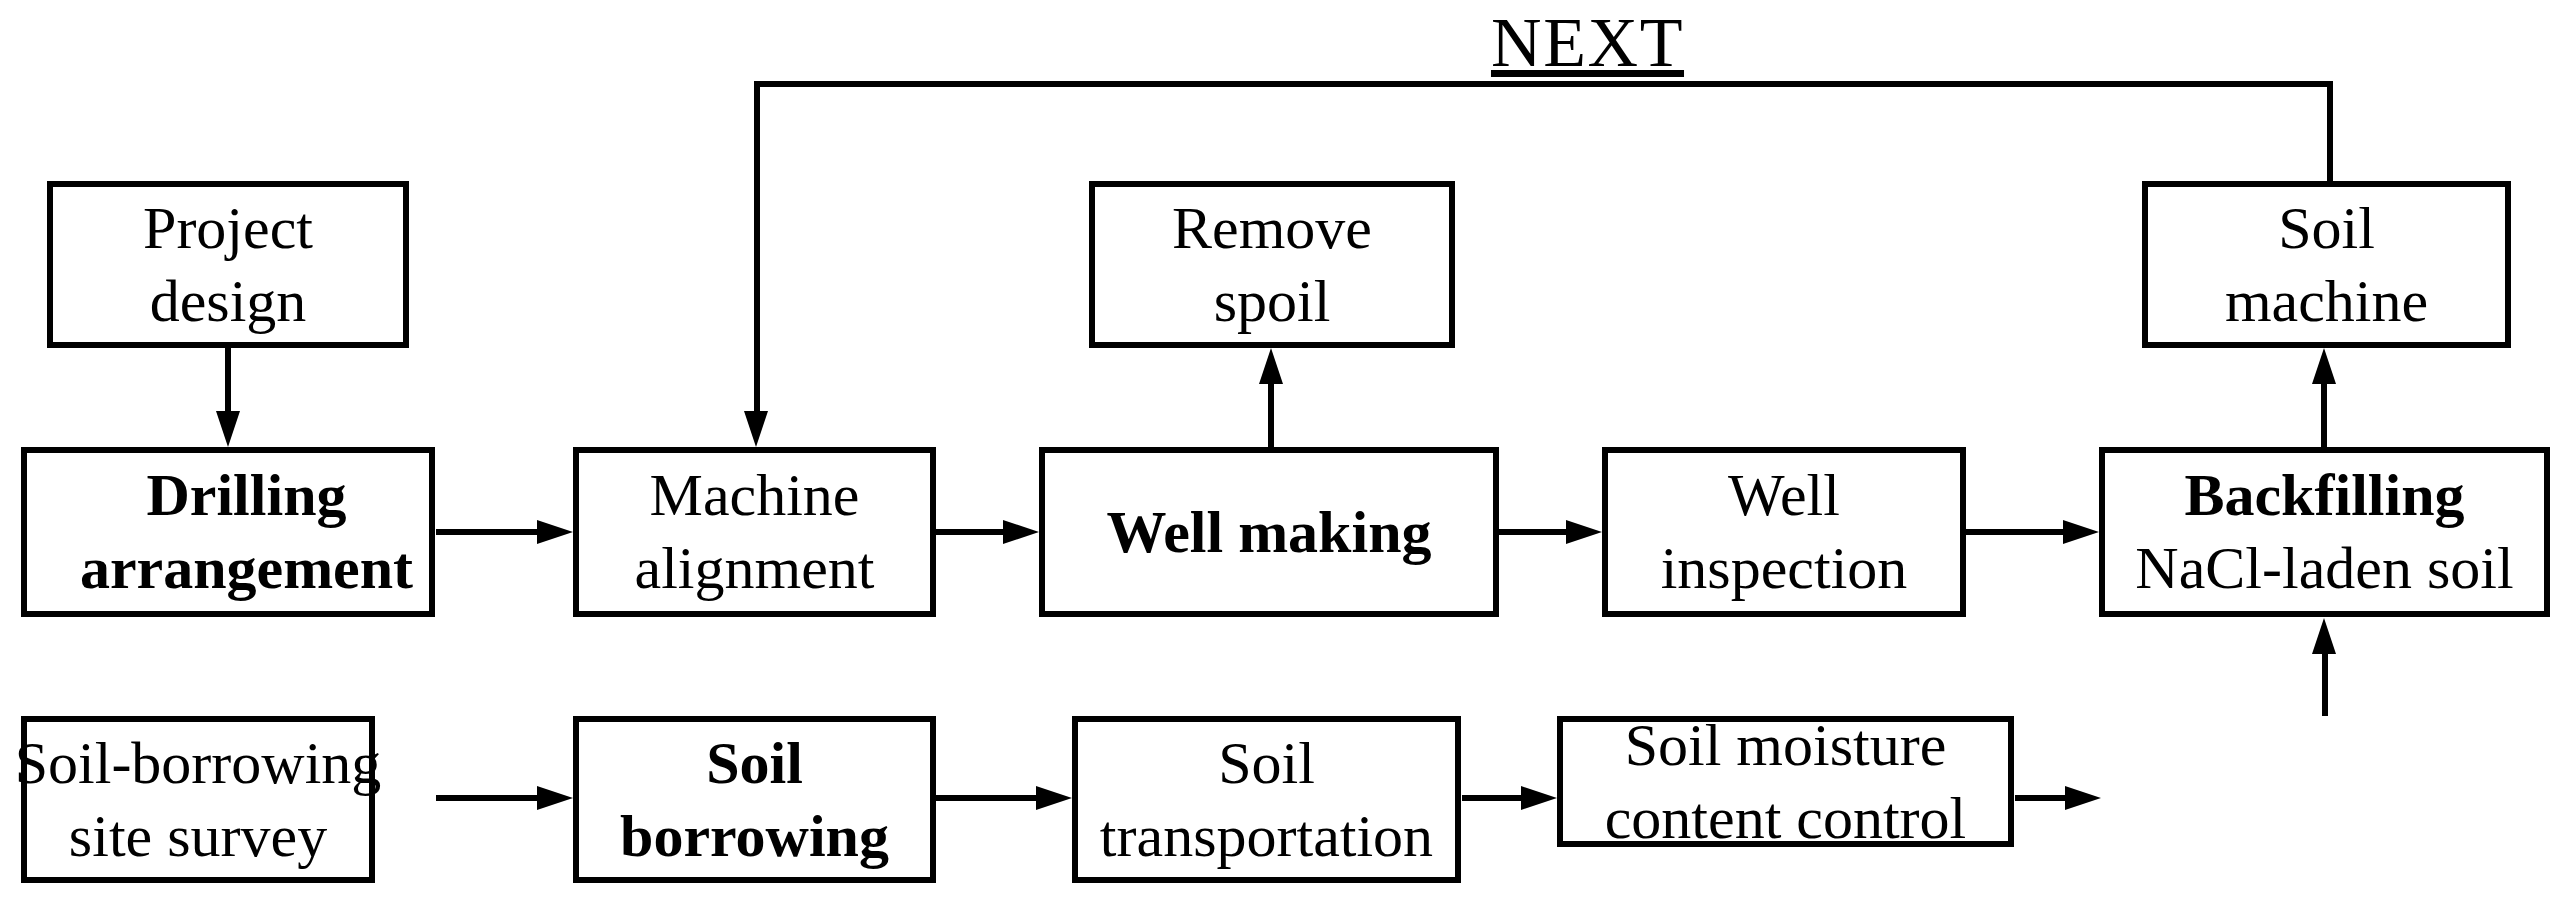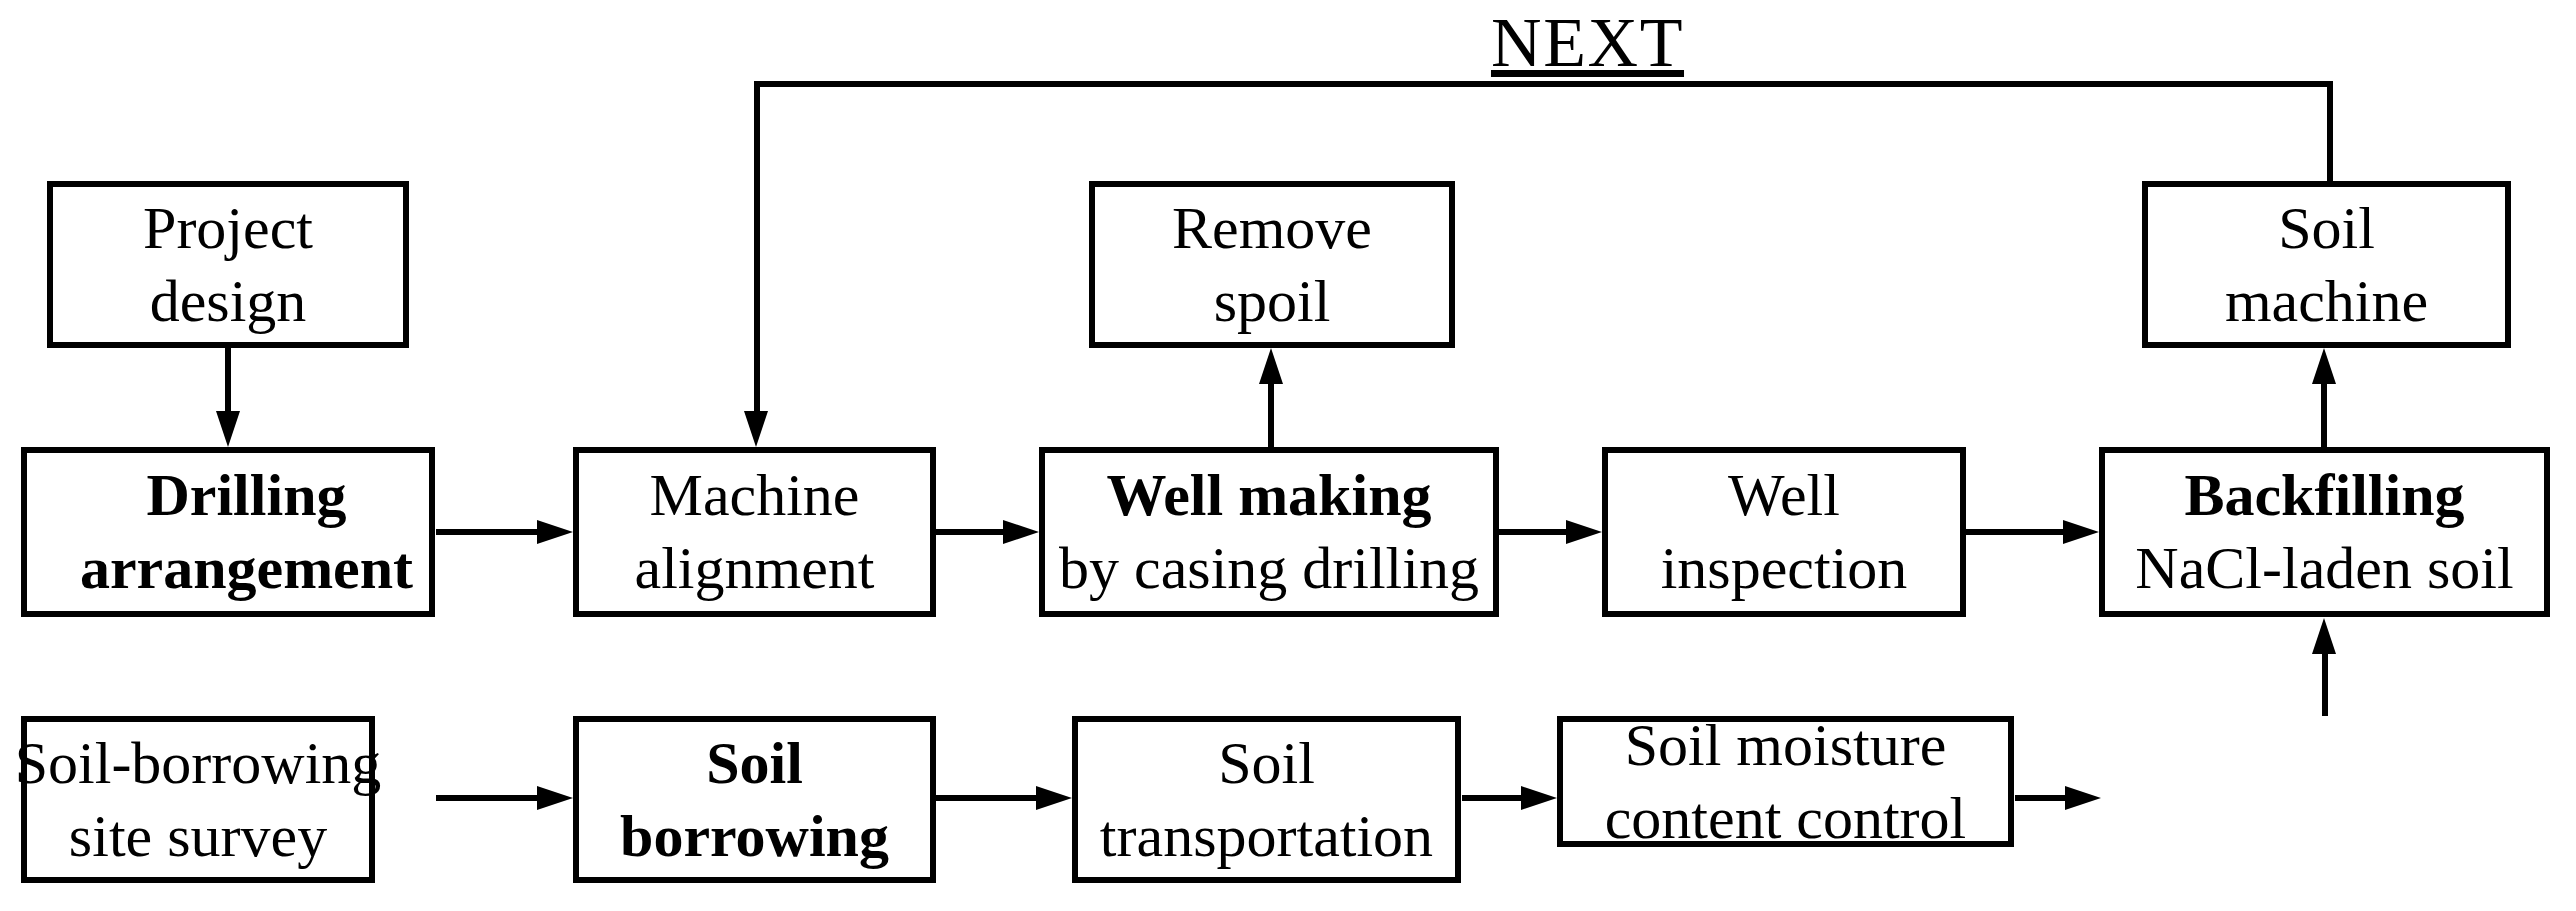--- a/index.html
+++ b/index.html
@@ -124,21 +124,20 @@
   <div class="node bold-all" id="b-drilling-arrangement">
     <span class="l1">Drilling</span>
     <span class="l2">arrangement</span>
   </div>
   <div class="node" id="b-machine-alignment">
     <span class="l1">Machine</span>
     <span class="l2">alignment</span>
   </div>
   <div class="node bold-first" id="b-well-making">
     <span class="l1">Well making</span>
-    <span class="l2">by casing drilling</span>
   </div>
   <div class="node" id="b-well-inspection">
     <span class="l1">Well</span>
     <span class="l2">inspection</span>
   </div>
   <div class="node bold-first" id="b-backfilling">
     <span class="l1">Backfilling</span>
     <span class="l2">NaCl-laden soil</span>
   </div>
 

